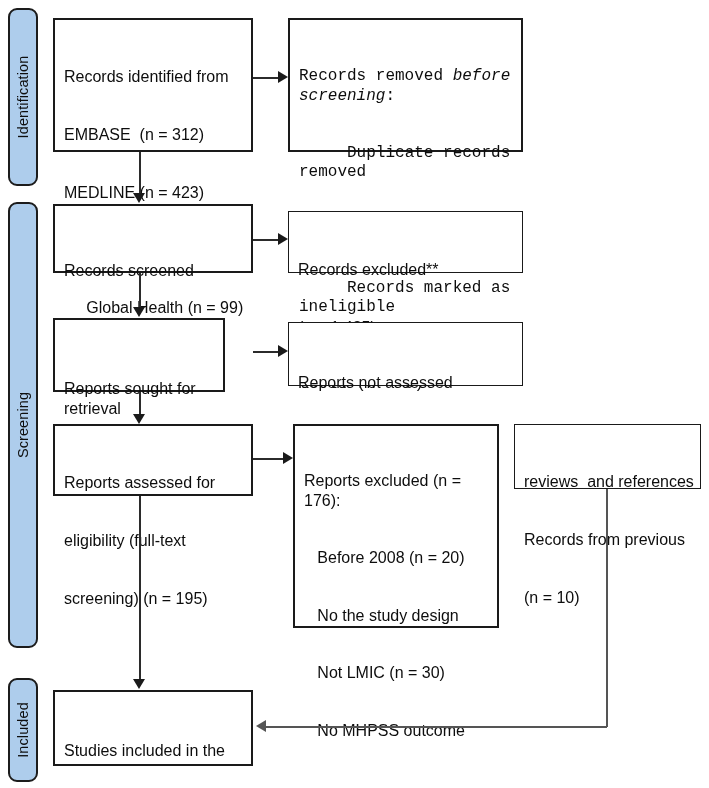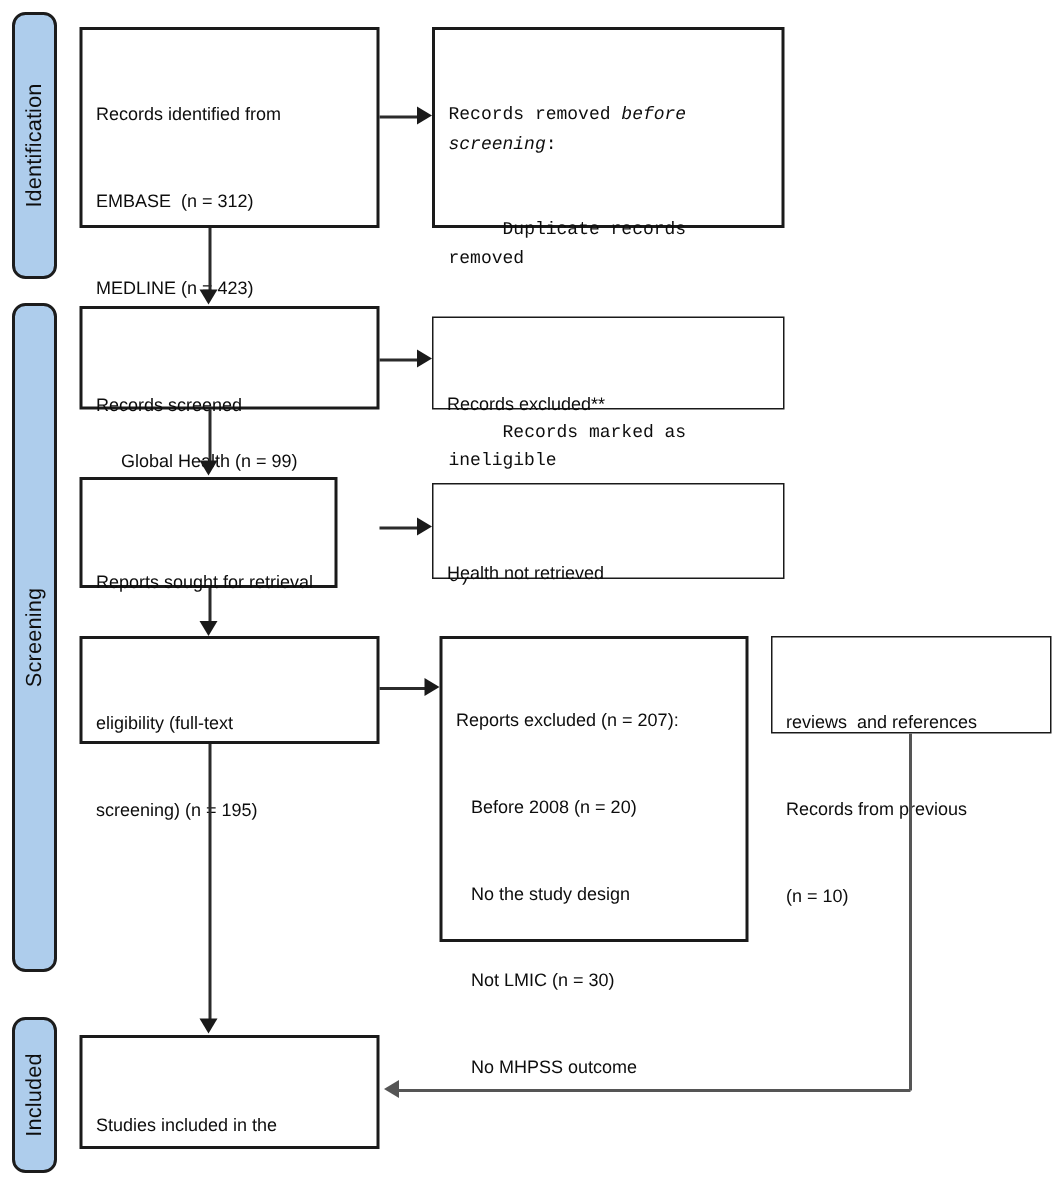--- a/index.html
+++ b/index.html
@@ -45,21 +45,21 @@
     box-sizing: border-box;
   }
   .box-thin {
     border-width: 1.6px;
   }
   .box-text {
     position: absolute;
     left: 9px;
     right: 6px;
     top: 9px;
-    font-size: 12px;
+    font-size: 16px;
     line-height: 19.2px;
     color: #0d0d0d;
     white-space: pre-wrap;
   }
   .box-text .ital { font-style: italic; }
 
   
   .vline {
     position: absolute;
     width: 1.6px;
@@ -161,41 +161,42 @@
 
   <div class="box" style="left:53px; top:318px; width:172px; height:74px;">
     <div class="box-text" style="top:21px;">
       <div>Reports sought for retrieval</div>
       <div>(n = 212)</div>
     </div>
   </div>
 
   <div class="box box-thin" style="left:288px; top:322px; width:235px; height:64px;">
     <div class="box-text" style="top:12px;">
-      <div>Health not retrieved</div>
+      <div>Reports not assessed</div>
       <div>(n = 17)</div>
     </div>
   </div>
 
   <div class="hline" style="left:253px; top:351px; width:26px;"></div>
   <div class="arrow-right" style="left:278px; top:345px;"></div>
 
   <div class="vline" style="left:139px; top:392px; height:25px;"></div>
   <div class="arrow-down" style="left:133px; top:414px;"></div>
 
   <div class="box" style="left:53px; top:424px; width:200px; height:72px;">
     <div class="box-text" style="top:9px;">
+      <div>Reports assessed for</div>
       <div>eligibility (full-text</div>
       <div>screening) (n = 195)</div>
     </div>
   </div>
 
   <div class="box" style="left:293px; top:424px; width:206px; height:204px;">
     <div class="box-text" style="top:7px;">
-      <div>Reports excluded (n = 207):</div>
+      <div>Reports excluded (n = 176):</div>
       <div>   Before 2008 (n = 20)</div>
       <div>   No the study design</div>
       <div>   Not LMIC (n = 30)</div>
       <div>   No MHPSS outcome</div>
       
       
       
       
       
     </div>

